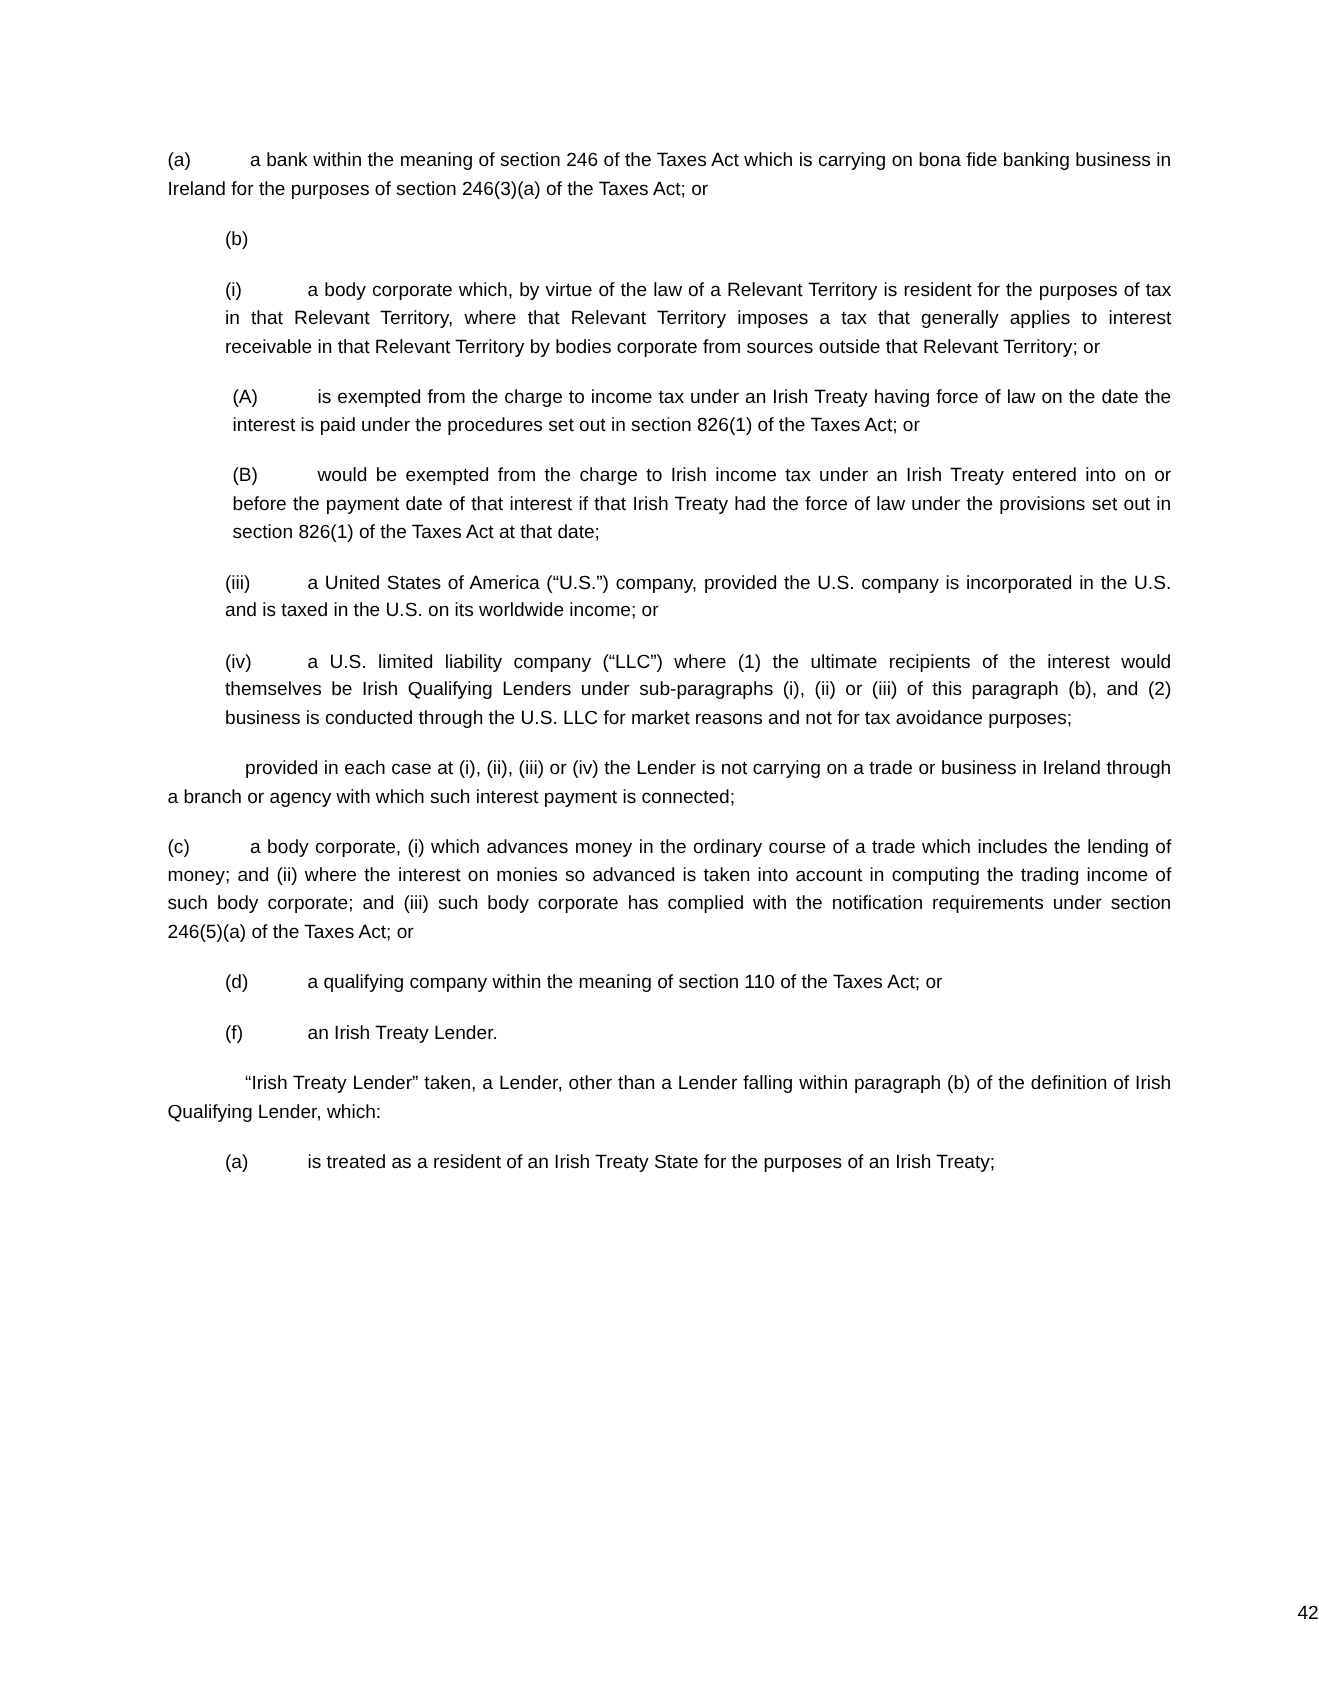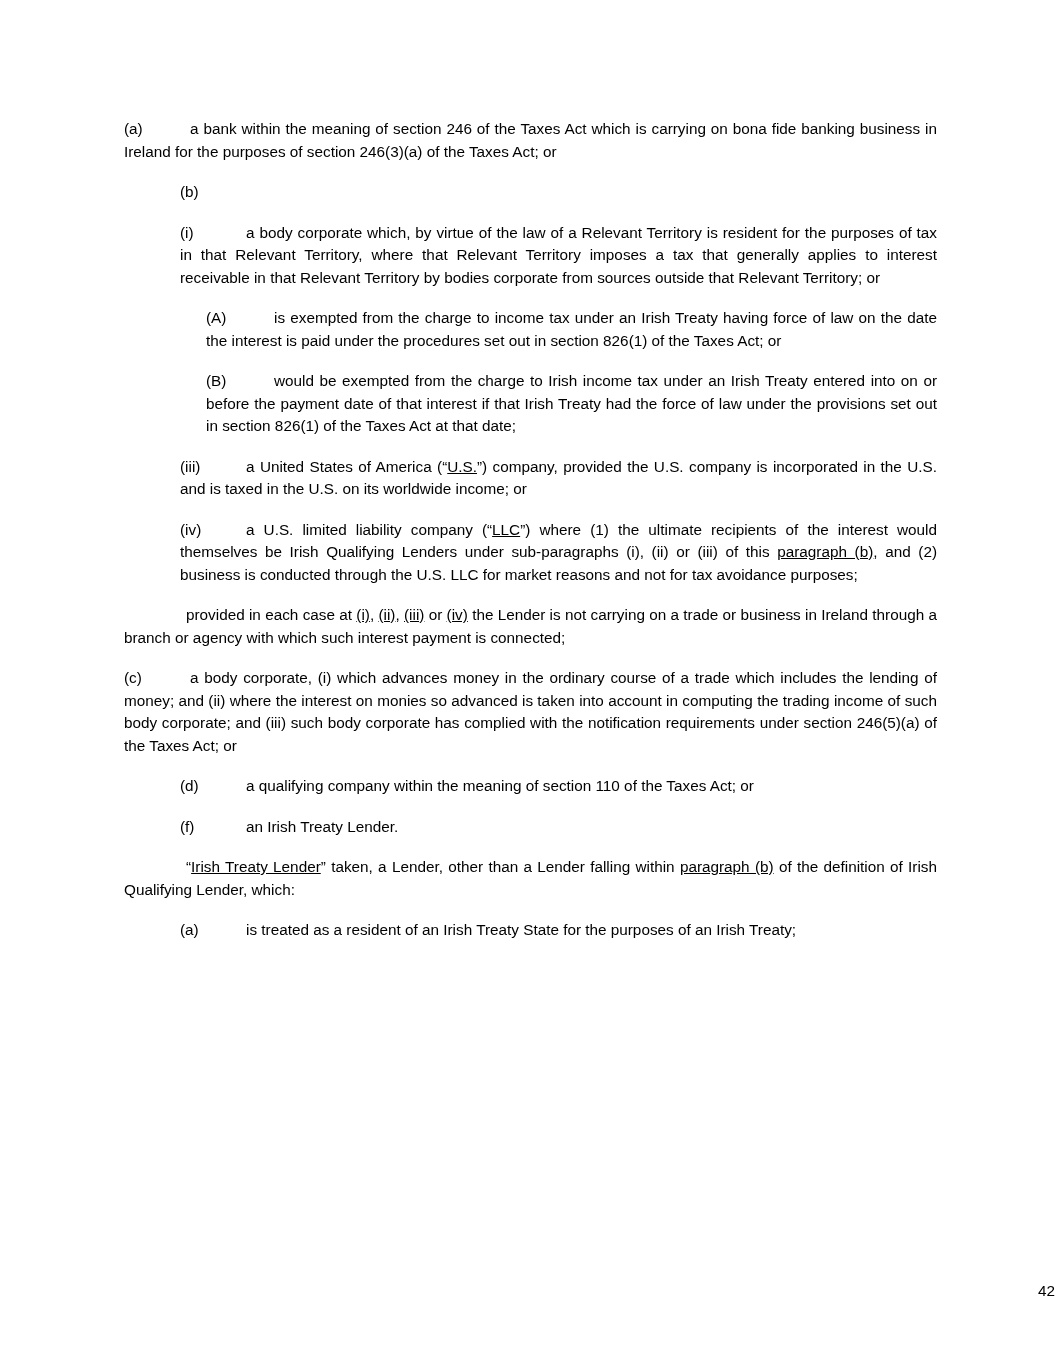--- a/index.html
+++ b/index.html
@@ -21,32 +21,32 @@
     box-sizing: border-box;
     padding: 118px 118px 0 118px;
   }
   .para {
     font-size: 15.3px;
     line-height: 22.5px;
     text-align: justify;
     margin: 0 0 18px 0;
   }
   
-  .lvl-0 { margin-left: 6px; }
+  .lvl-0 { margin-left: 16px; }
   .lvl-1 { margin-left: 62px; }
-  .lvl-2 { margin-left: 88px; }
+  .lvl-2 { margin-left: 68px; }
 
   .marker {
     display: inline-block;
   }
   
   .m-a { width: 66px; }
   .m-i { width: 66px; }
   .m-A { width: 68px; }
-  .u { text-decoration: underline; }
+  .u { }
 
   .footer {
     position: absolute;
     left: 0;
     right: 0;
     top: 1282px;
     text-align: right;
     font-size: 15.3px;
     font-family: "Liberation Sans", sans-serif;
   }

